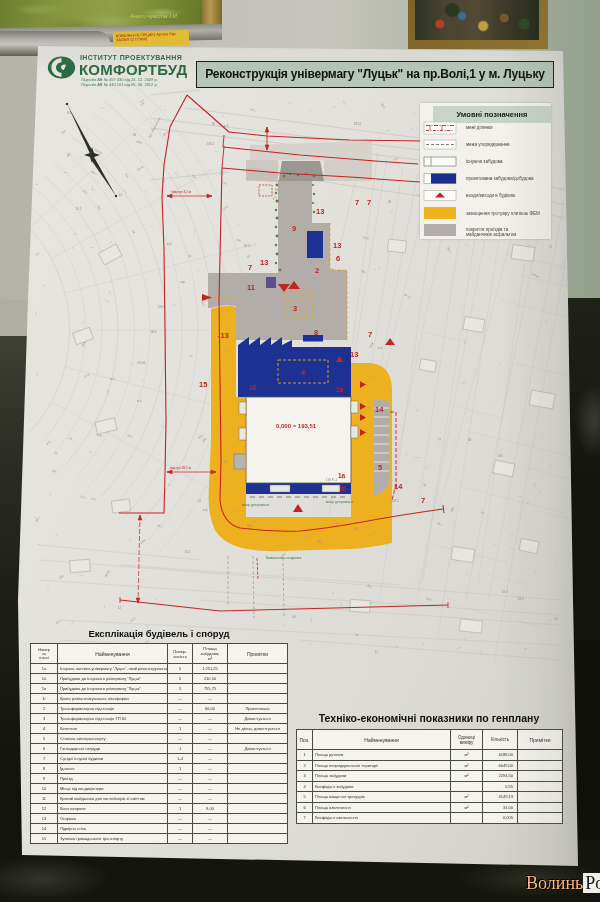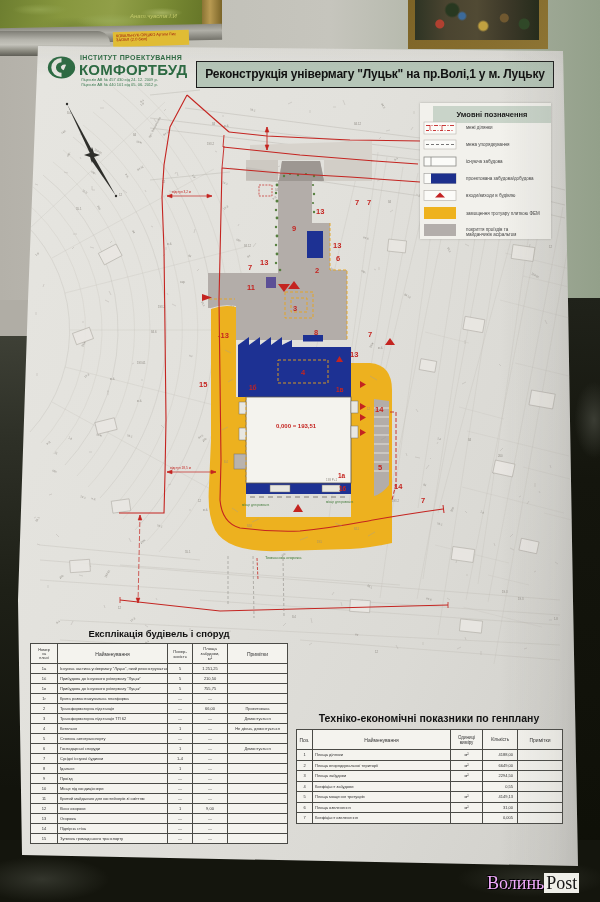--- a/index.html
+++ b/index.html
@@ -44,21 +44,21 @@
 #tblR{position:absolute;left:296px;top:712px;width:266px;}
 #tblR .hd{width:100%;text-align:center;font-size:10.5px;font-weight:bold;color:#111;margin-bottom:5px;white-space:nowrap;}
 table{border-collapse:collapse;background:#f4f3ee;}
 td{border:0.6px solid #4a4a46;font-size:4px;color:#333;padding:0 2px;overflow:hidden;white-space:nowrap;}
 #tblL tr{height:10px;}
 #tblR tr.r2{height:10.5px;}
 td.c{text-align:center;padding:0 1px;}
 td.rr{text-align:right;padding:0 4px 0 1px;}
 #authors{position:absolute;left:296px;top:841px;width:276px;font-size:9.5px;font-weight:bold;color:#222;white-space:nowrap;}
 #vpost{position:absolute;left:487px;top:873px;width:110px;height:22px;font-family:"Liberation Serif",serif;font-size:18px;}
-#vpost .v1{color:#f0abfc;text-shadow:0 0 1px #000,1px 1px 0 #000,-1px -1px 0 #000;}
+#vpost .v1{color:#fdba74;text-shadow:0 0 1px #000,1px 1px 0 #000,-1px -1px 0 #000;margin-left:39px;}
 #vpost .v2{background:#efefe9;color:#151515;padding:0 2px;}
 </style></head>
 <body>
 <div id="wall"></div>
 <div id="paintL">
     <div style="position:absolute;left:202px;top:0;width:20px;height:30px;background:linear-gradient(90deg,#8a7434 0%,#b89a52 40%,#7a6428 100%);"></div>
     <div class="art" style="width:202px;"></div>
     <div class="sig">Анат.чувств.І.И</div>
     <div class="fr"></div>
   </div>

